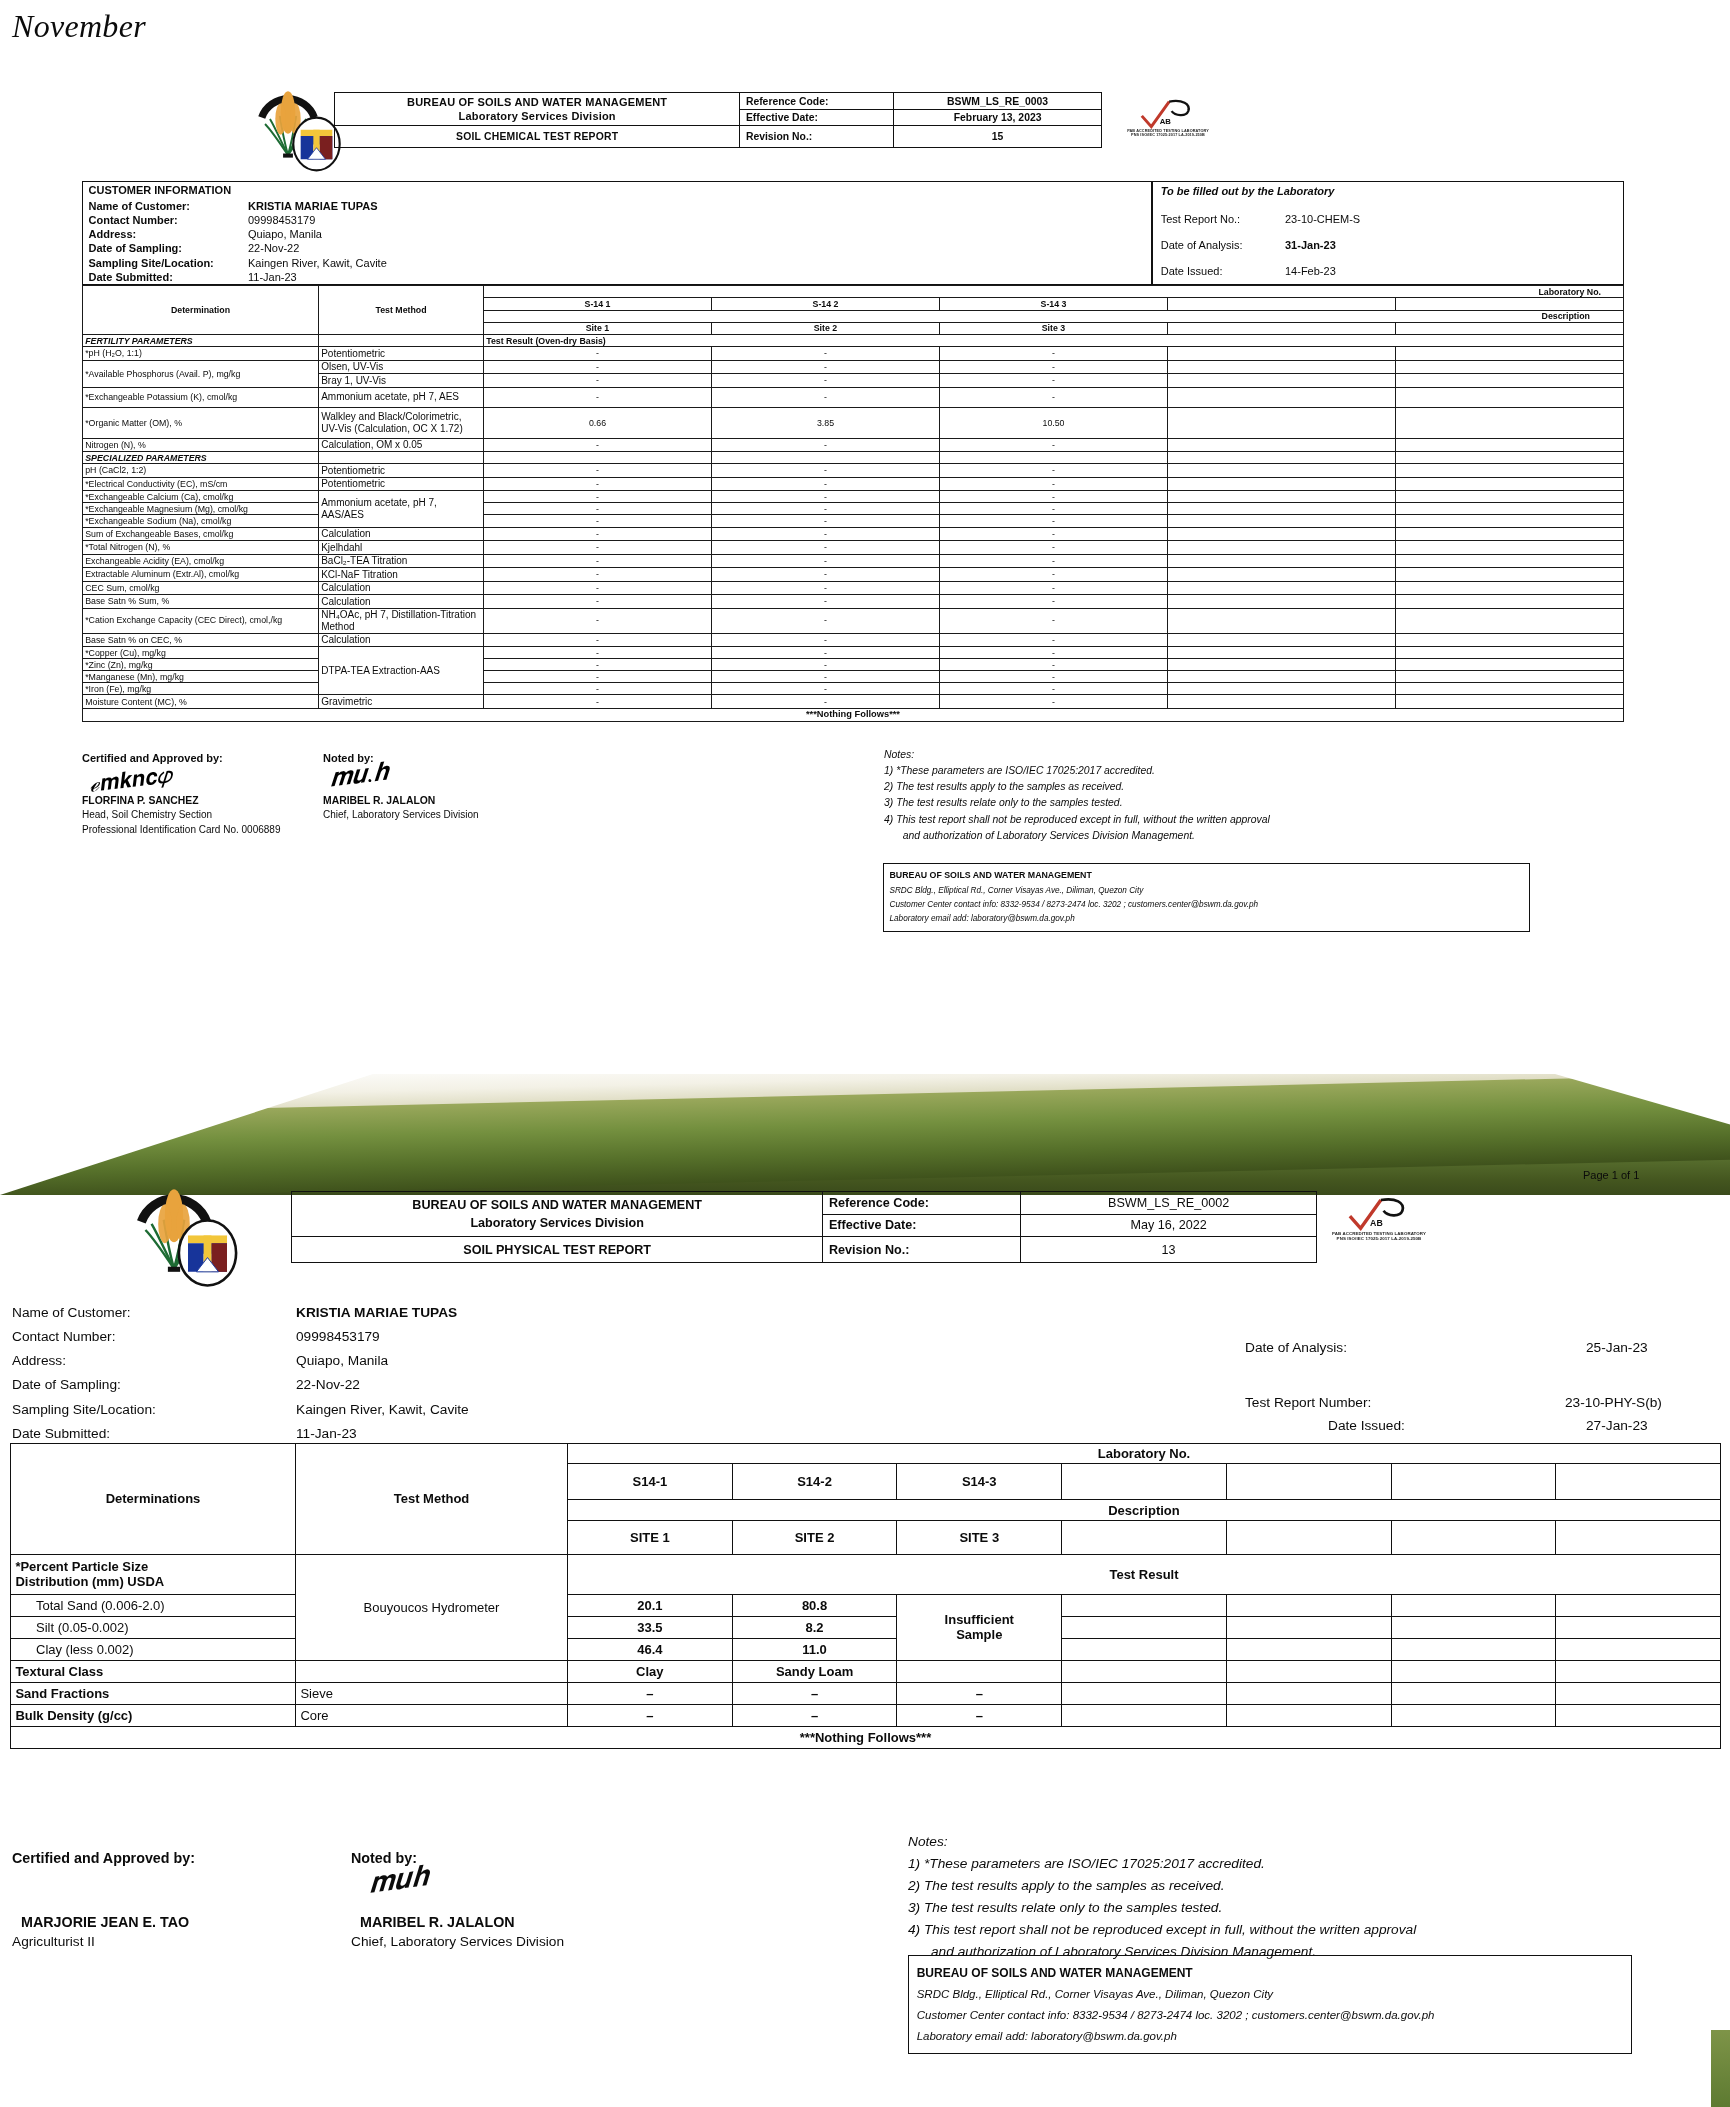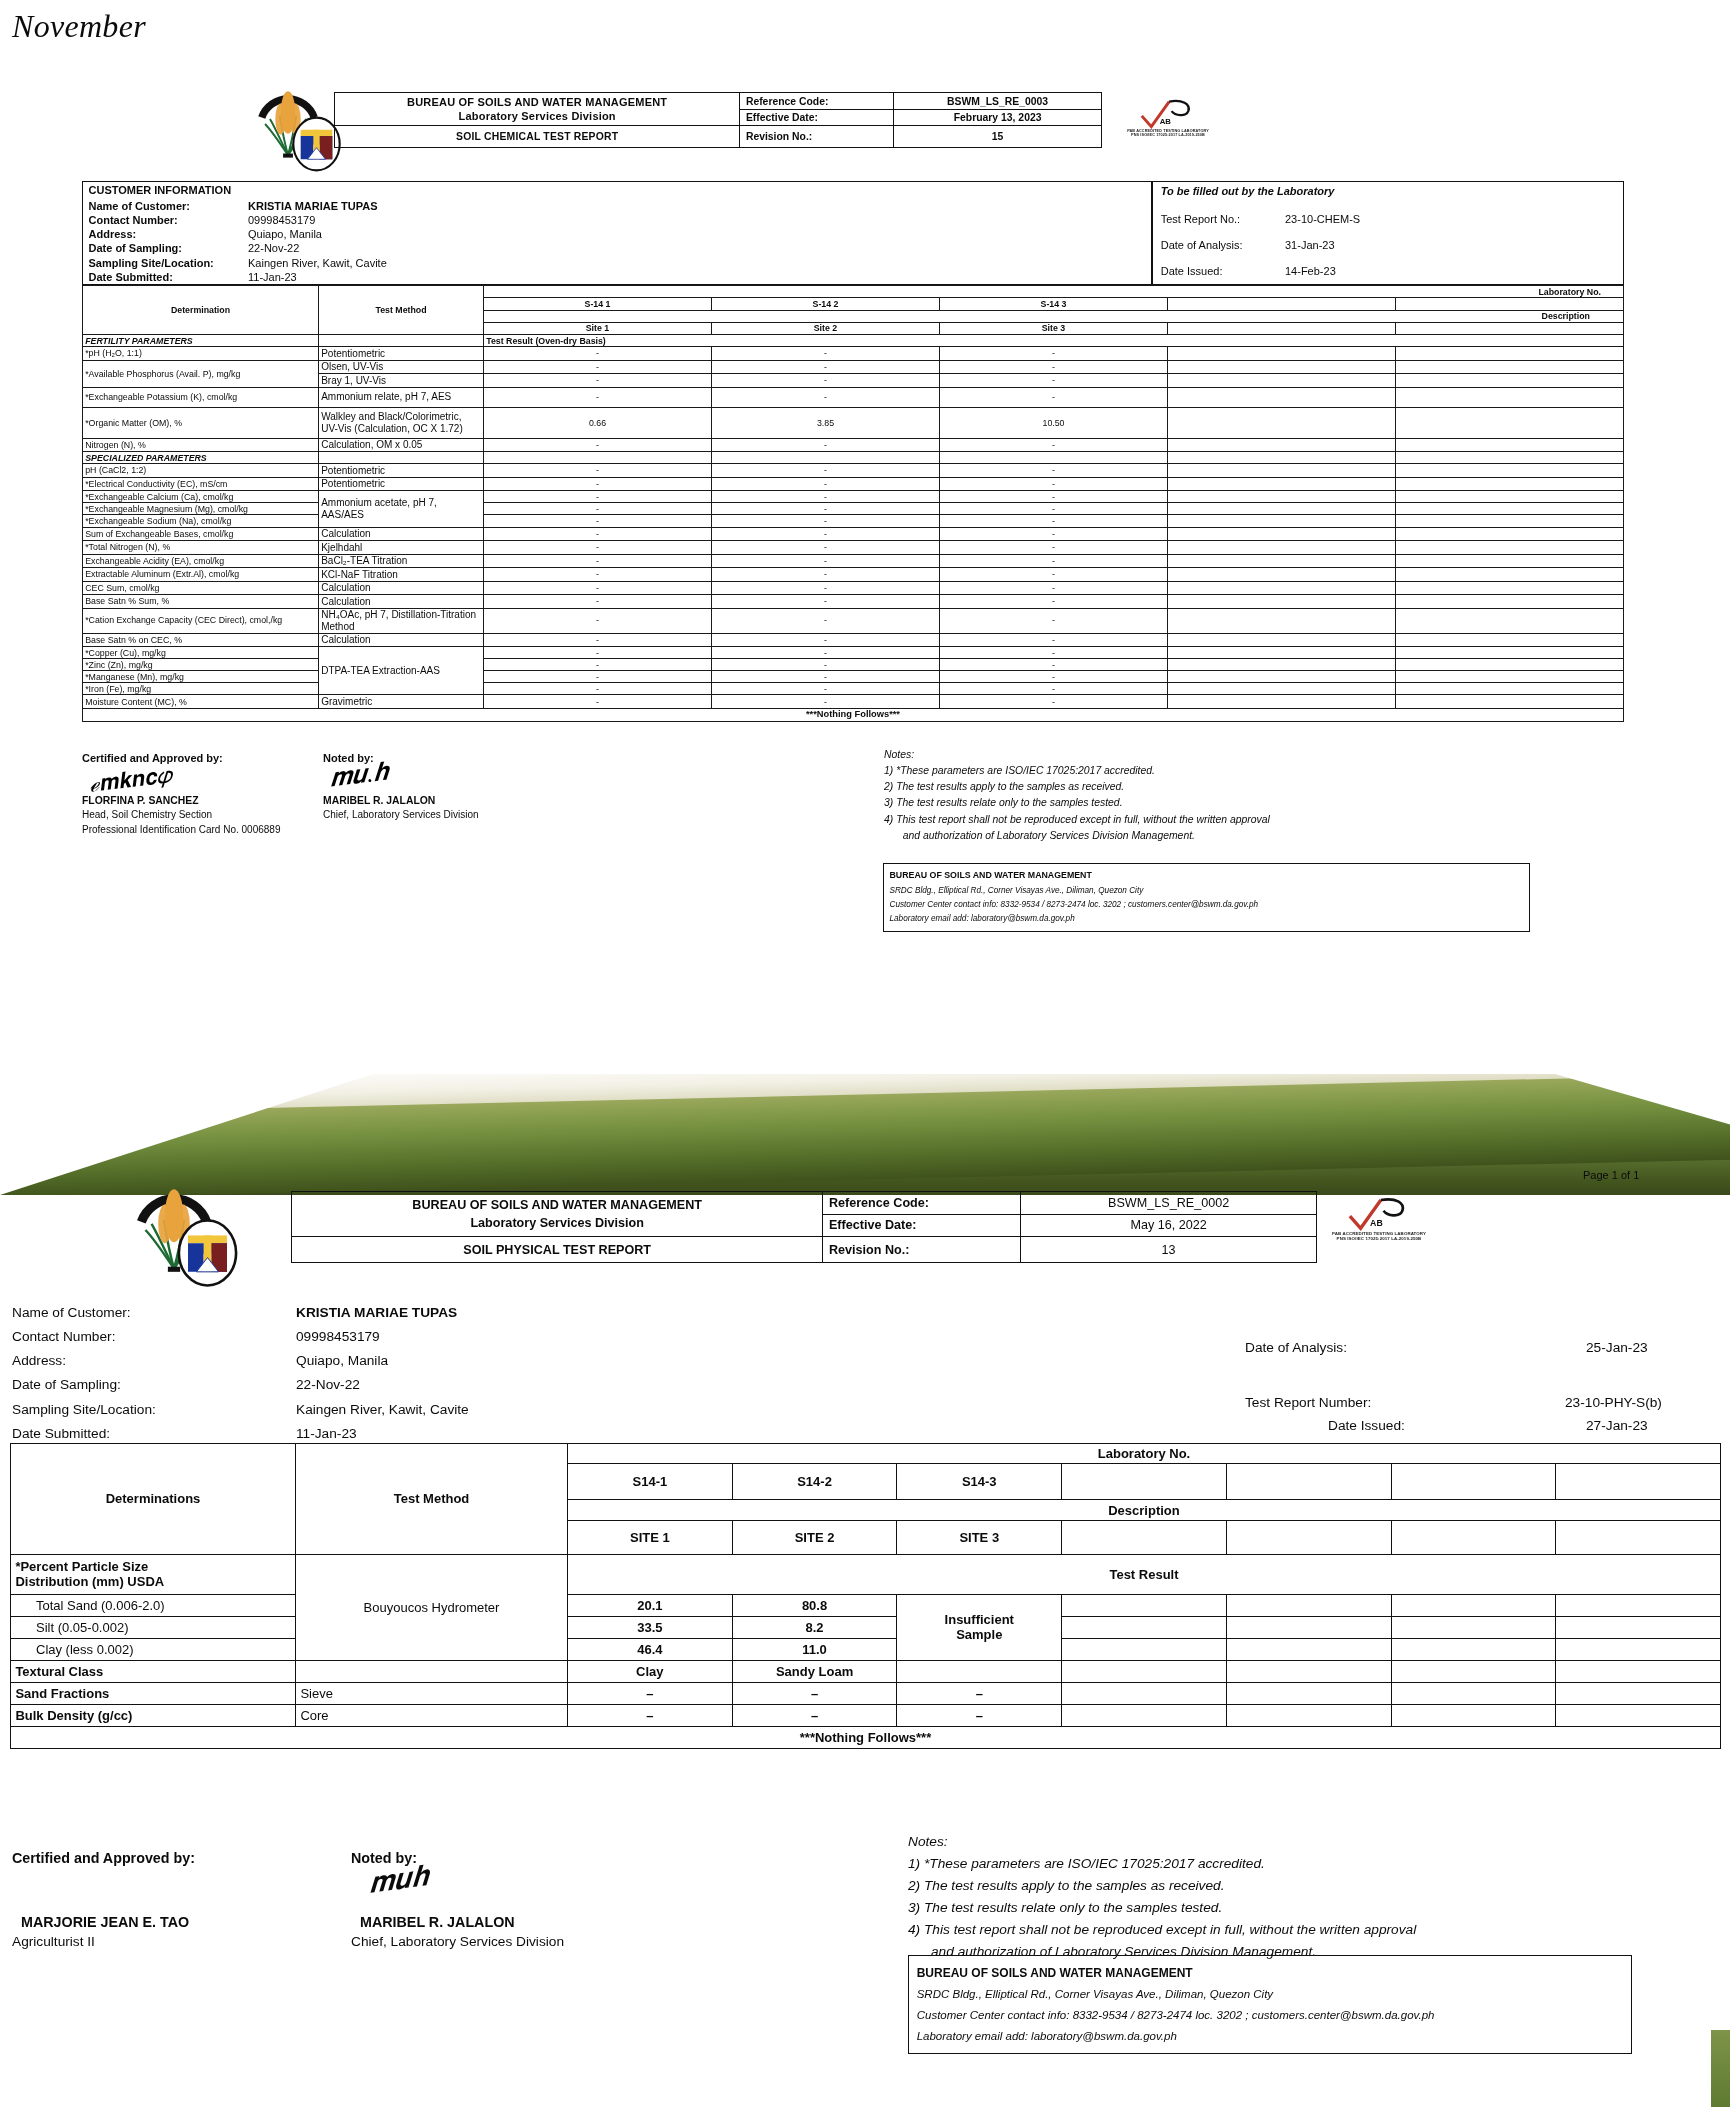--- a/index.html
+++ b/index.html
@@ -286,21 +286,21 @@
     <div class="cust-row" style="left:165px; top:60px;">22-Nov-22</div>
     <div class="cust-row" style="left:165px; top:75px;">Kaingen River, Kawit, Cavite</div>
     <div class="cust-row" style="left:165px; top:89px;">11-Jan-23</div>
   </div>
 
   <div class="lab-box" style="left:1070px; top:104px; width:472px; height:104px;">
     <div class="lab-title abs" style="left:7.7px; top:3.3px;">To be filled out by the Laboratory</div>
     <div class="abs" style="left:7.7px; top:31px;">Test Report No.:</div>
     <div class="abs" style="left:132px; top:31px;">23-10-CHEM-S</div>
     <div class="abs" style="left:7.7px; top:57px;">Date of Analysis:</div>
-    <div class="abs" style="left:132px; top:57px;">31-Jan-23</div>
+    <div class="abs" style="left:132px; top:57px;font-weight:bold;">31-Jan-23</div>
     <div class="abs" style="left:7.7px; top:83px;">Date Issued:</div>
     <div class="abs" style="left:132px; top:83px;">14-Feb-23</div>
   </div>
 
   <table class="chem" style="left:0px; top:208px; width:1542px;">
 
     <tbody>
         <tr>
       <td class="c-det hdr" rowspan="4" style="height:49px;">Determination</td>
       <td class="c-meth hdr" rowspan="4">Test Method</td>
@@ -353,21 +353,21 @@
       <td class="smallm">Bray 1,  UV-Vis</td>
       <td class="dash">-</td>
       <td class="dash">-</td>
       <td class="dash">-</td>
       <td></td>
           <td></td>
     </tr>
 
     <tr style="height:20px;">
       <td>*Exchangeable Potassium (K), cmol/kg</td>
-      <td class="smallm">Ammonium relate, pH 7, AES</td>
+      <td class="smallm">Ammonium acetate, pH 7, AES</td>
       <td class="dash">-</td>
       <td class="dash">-</td>
       <td class="dash">-</td>
       <td></td>
           <td></td>
     </tr>
 
     <tr style="height:31px;">
       <td>*Organic Matter (OM), %</td>
       <td class="smallm">Walkley and Black/Colorimetric, UV-Vis (Calculation, OC X 1.72)</td>

